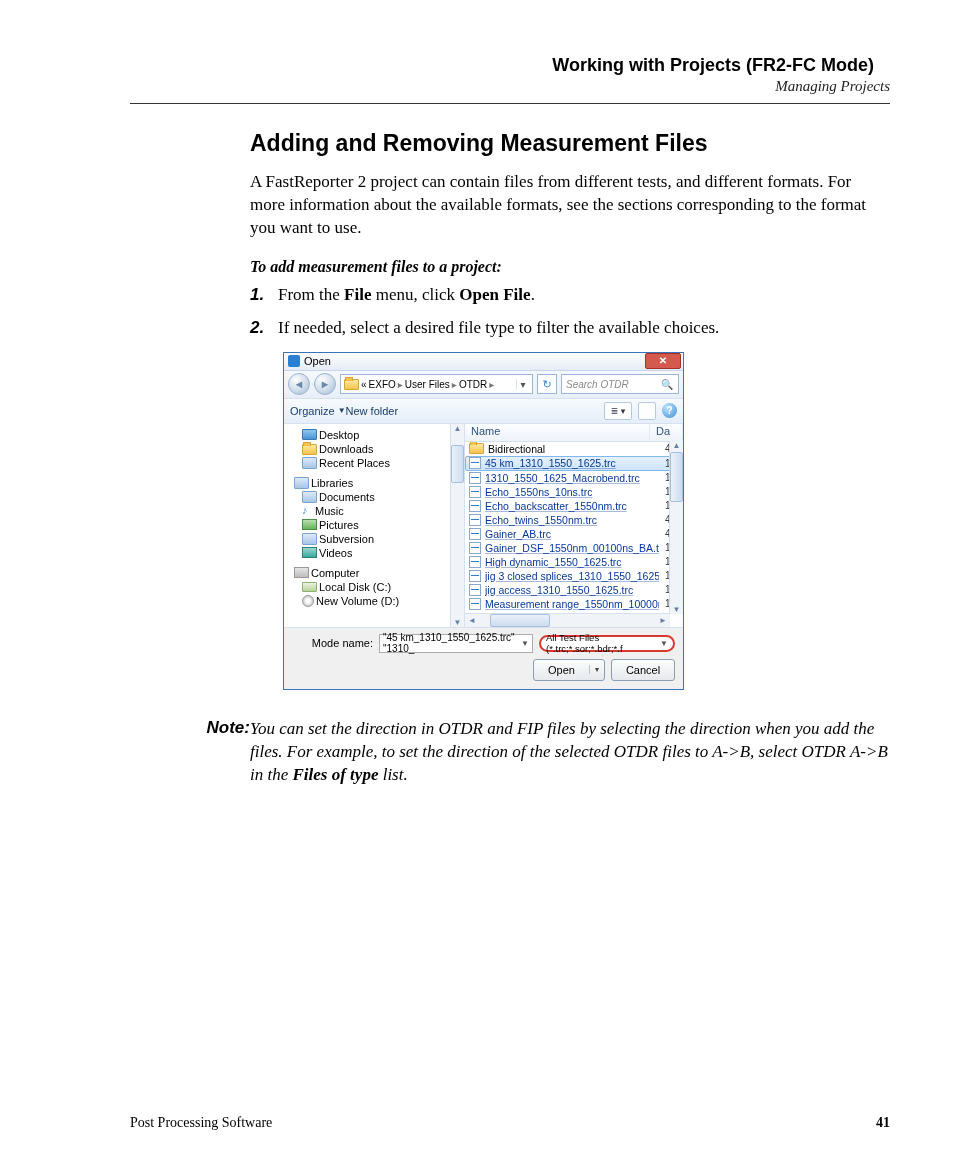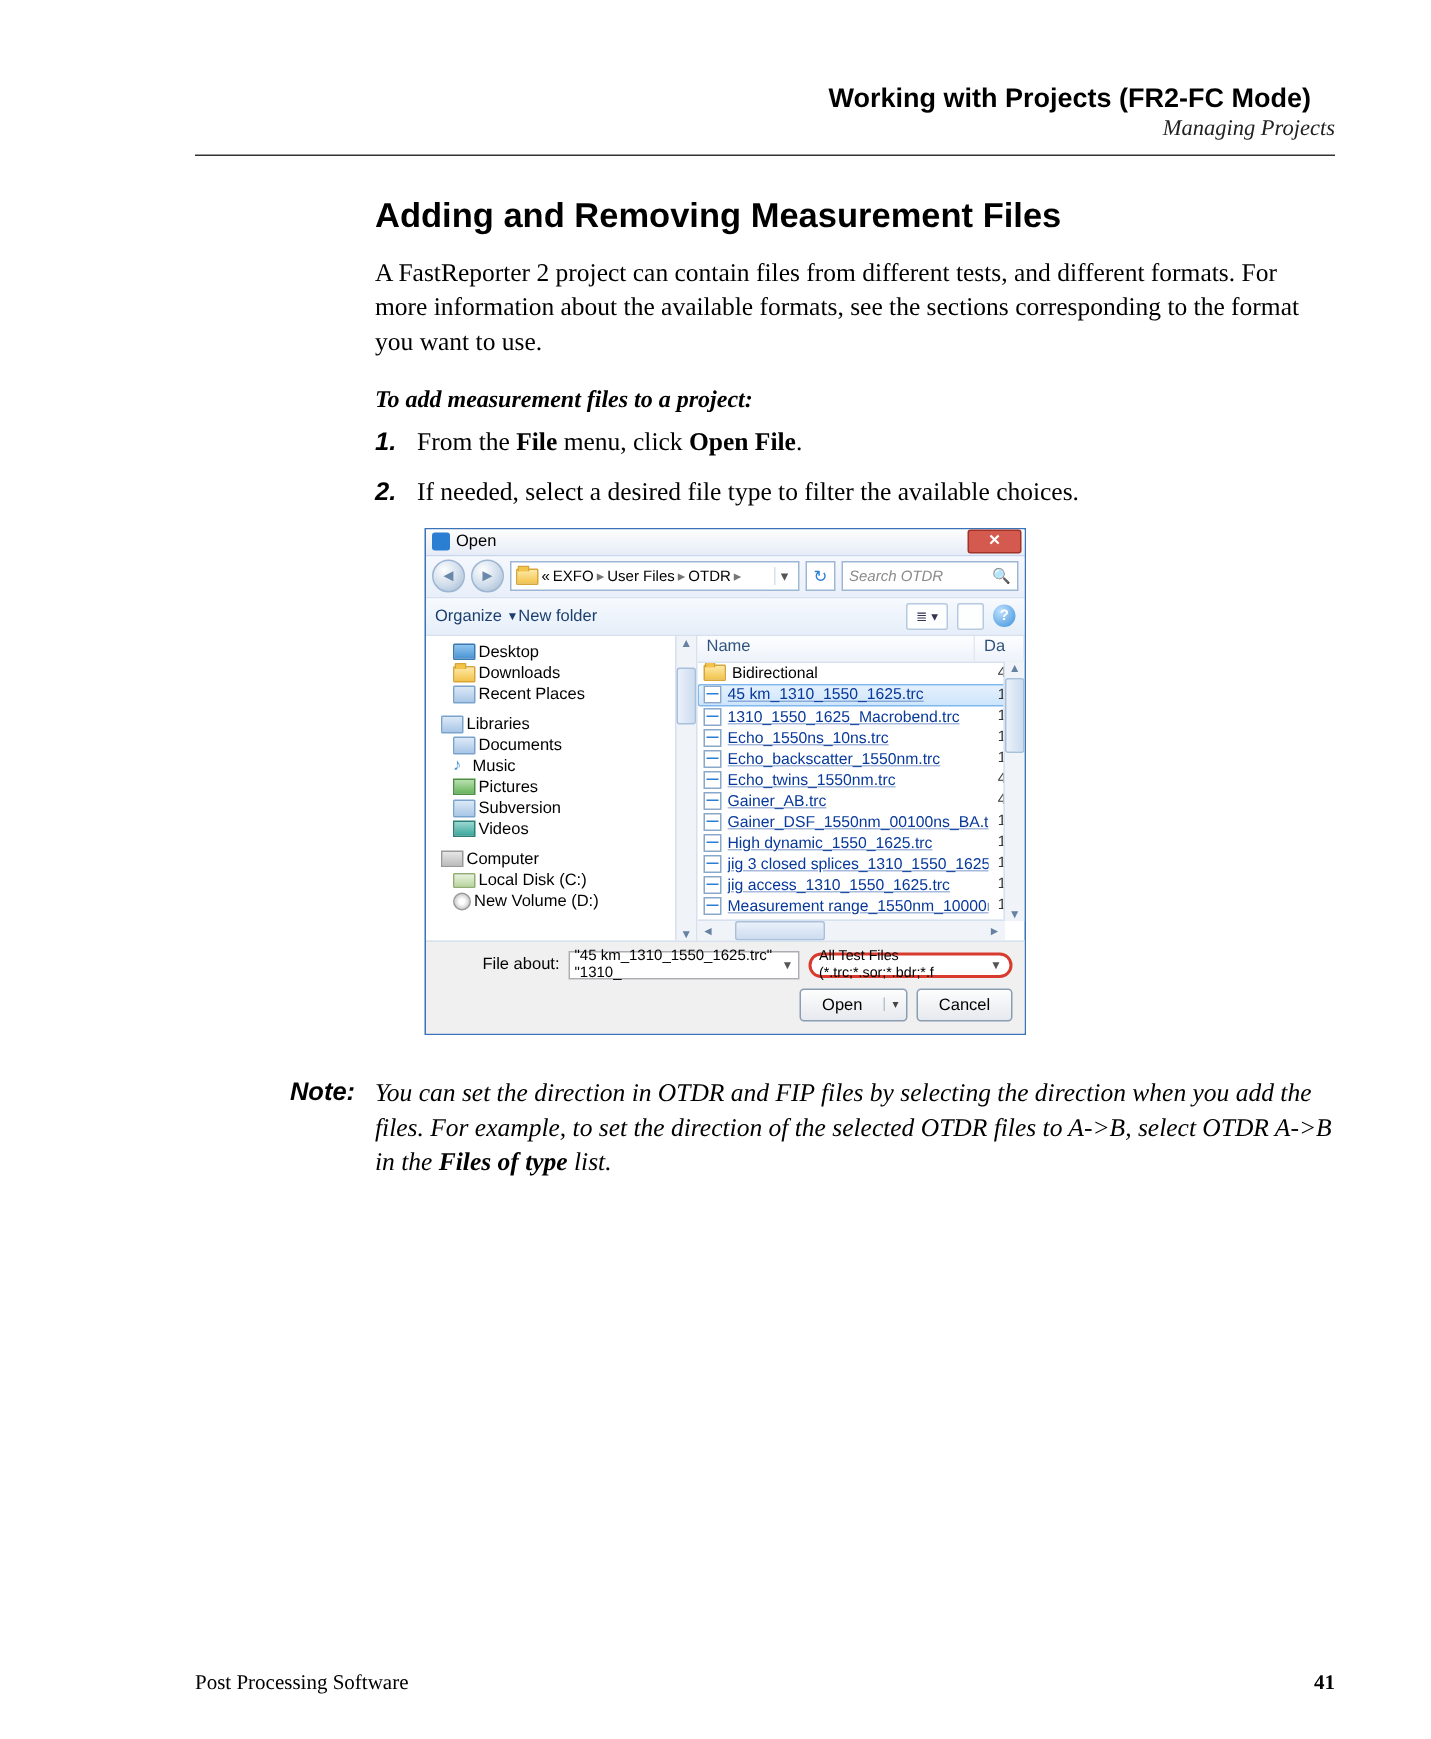--- a/index.html
+++ b/index.html
@@ -10,21 +10,21 @@
   .rule{border:none;border-top:1px solid #333;margin:0 0 26px 0}
   .body{margin-left:120px}
   .h2{font-family:Arial,Helvetica,sans-serif;font-weight:bold;font-size:23px;margin:0 0 14px 0}
   .p{font-size:17px;line-height:1.35;margin:0 0 18px 0}
   .subhead{font-family:Liberation Serif, serif;font-weight:bold;font-style:italic;font-size:16px;margin:0 0 8px 0}
   .step{display:flex;font-size:17px;line-height:1.35;margin:0 0 10px 0}
   .step-num{font-family:Arial,Helvetica,sans-serif;font-weight:bold;font-style:italic;width:28px;flex-shrink:0}
   .step-body{flex:1}
   .b{font-weight:bold}
   .note-row{display:flex;margin-top:28px}
-  .note-label{font-family:Arial,Helvetica,sans-serif;font-weight:bold;font-style:italic;font-size:17px;width:120px;flex-shrink:0;text-align:center;padding-left:50px;box-sizing:border-box}
+  .note-label{font-family:Arial,Helvetica,sans-serif;font-weight:bold;font-style:italic;font-size:17px;width:120px;flex-shrink:0;text-align:right;padding-left:50px;box-sizing:border-box}
   .note-body{flex:1;font-style:italic;font-size:17px;line-height:1.35}
   .footer{position:absolute;bottom:28px;left:130px;width:760px;font-size:14px;display:flex;justify-content:space-between}
   .footer .pgnum{font-weight:bold}
 
   
   .shot-wrap{margin:12px 0 0 33px}
   .dlg{width:399px;border:1px solid #3a73b7;font-family:'Segoe UI',Tahoma,sans-serif;font-size:11px;color:#000;background:#fff}
   .titlebar{height:17px;background:linear-gradient(#fdfdfd,#e6ecf7);display:flex;align-items:center;justify-content:space-between;padding:0 0 0 4px;border-bottom:1px solid #c7d6ee}
   .ti-left{display:flex;align-items:center;gap:4px}
   .ti-icon{width:12px;height:12px;background:#2b7fd3;border-radius:2px}
@@ -313,21 +313,21 @@
               <div class="list-hscroll">
                 <span style="margin-left:3px">◄</span>
                 <div class="list-hthumb"></div>
                 <span style="margin-left:auto;margin-right:3px">►</span>
               </div>
             </div>
           </div>
 
           <div class="dlg-bottom">
             <div class="fn-row">
-              <span class="fn-label">File about:</span>
+              <span class="fn-label">Mode name:</span>
               <div class="fn-input">
                 <span>"45 km_1310_1550_1625.trc" "1310_</span>
                 <span class="dd">▼</span>
               </div>
               <div class="ft-dd">
                 <span>All Test Files (*.trc;*.sor;*.bdr;*.f</span>
                 <span class="dd">▼</span>
               </div>
             </div>
             <div class="btn-row">

